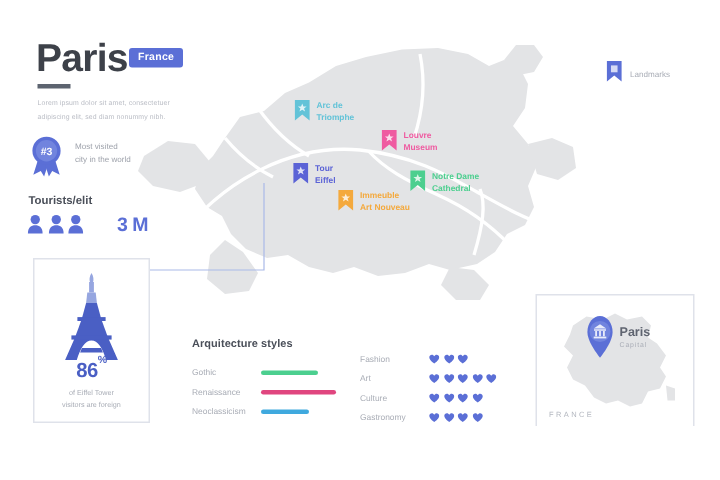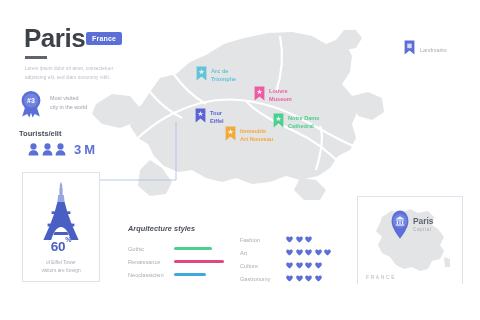--- a/index.html
+++ b/index.html
@@ -39,21 +39,21 @@
   .award .txt{
     position:absolute;left:32px;top:4px;width:78px;
     font-size:5.4px;line-height:1.75;color:#9ea2ab;
   }
 
   
   .tour-label{
     position:absolute;left:19px;top:129px;
     font-size:7.6px;font-weight:bold;color:#4a4f59;
   }
-  .tour-row{position:absolute;left:28px;top:140px;height:18px;display:flex;align-items:center;gap:3px;justify-content:center;}
+  .tour-row{position:absolute;left:18px;top:140px;height:18px;display:flex;align-items:center;gap:17px;justify-content:center;}
   .tour-row .people{display:flex;gap:2.5px;align-items:flex-end;}
   .tour-num{
     font-size:13px;font-weight:bold;color:#5b6fd6;margin-left:5px;letter-spacing:-0.3px;
   }
 
   
   .eiffel-card{
     position:absolute;left:22px;top:172px;width:78px;height:110px;
     border:1px solid #dfe2ea;background:#fff;box-sizing:border-box;
   }
@@ -63,21 +63,21 @@
     font-size:13.5px;font-weight:bold;color:#4a5fc4;letter-spacing:-0.3px;
   }
   .eiffel-pct sup{font-size:7px;font-weight:bold;top:-0.45em;position:relative;}
   .eiffel-sub{
     position:absolute;left:6px;right:6px;top:86px;text-align:center;
     font-size:4.8px;line-height:1.75;color:#a9adb6;
   }
 
   
   .legend-title{
-    font-size:7.3px;font-weight:bold;color:#4a4f59;letter-spacing:0.05px;font-style:italic;
+    font-size:7.3px;font-weight:bold;color:#4a4f59;letter-spacing:0.05px;
   }
   .arq{position:absolute;left:128px;top:224px;width:100px;}
   .aoi{position:absolute;left:240px;top:224px;width:110px;}
   .lrow{display:flex;align-items:center;height:13px;}
   .lrow .lname{font-size:5.6px;color:#a9adb6;width:46px;flex:none;}
   .bar{height:2.6px;border-radius:2px;}
   .hearts{display:flex;gap:2.6px;align-items:center;}
 
   
   .lm-legend{position:absolute;left:404px;top:40px;display:flex;align-items:center;gap:5px;}
@@ -182,21 +182,21 @@
         <path d="M25.2,15 L30.8,15 L31.6,22 L24.4,22 Z" fill="#96a6e0"></path>
         <path d="M24.4,22 L31.6,22 L34.6,33 L21.4,33 Z" fill="#4a5fc4"></path>
         <path d="M21.4,33 L34.6,33 L39,45 L17,45 Z" fill="#4a5fc4"></path>
         <path d="M17,45 L39,45 L45.6,60 L37.8,60 C35.4,52 32.2,47 28,47 C23.8,47 20.6,52 18.2,60 L10.4,60 Z" fill="#4a5fc4"></path>
         <rect x="18.6" y="31.4" width="18.8" height="2.6" fill="#4a5fc4"></rect>
         <rect x="14.6" y="43.6" width="26.8" height="2.8" fill="#4a5fc4"></rect>
         <path d="M21.6,52 L34.4,52 L35.6,55 L20.4,55 Z" fill="#4a5fc4"></path>
       </svg>
     </span>
     <div class="eiffel-pct">
-      <span>60</span><sup>%</sup>
+      <span>86</span><sup>%</sup>
     </div>
     <div class="eiffel-sub" style="white-space:pre-line">of Eiffel Tower
 visitors are foreign</div>
   </div>
 
   <div class="lm-legend">
     <span>
       <svg width="11" height="15" viewBox="0 0 11 15">
         <path d="M0.6,0.6 L10.4,0.6 L10.4,14.4 L5.5,10.4 L0.6,14.4 Z" fill="#5b6fd6"></path>
         <rect x="3.3" y="3.6" width="4.4" height="4.6" fill="#ffffff" opacity="0.75"></rect>

